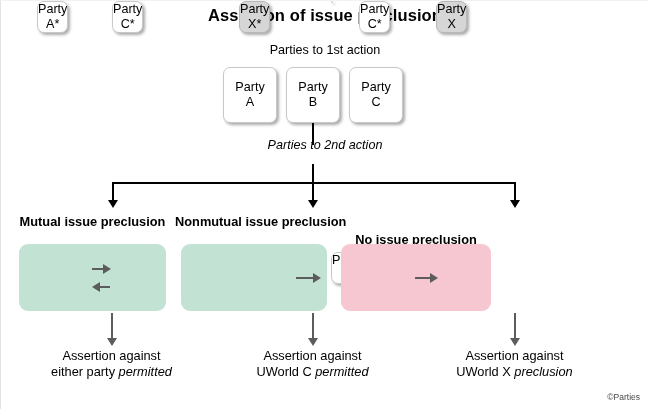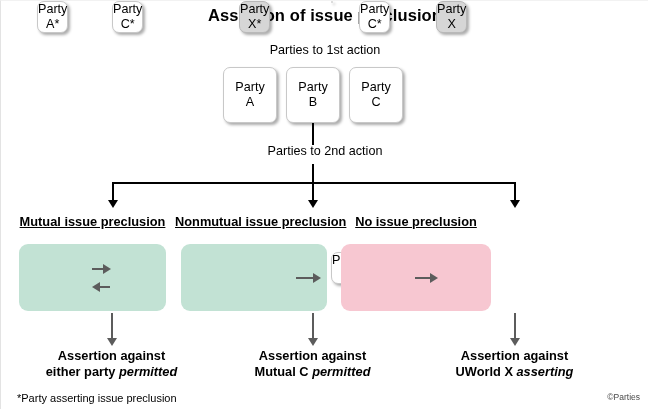--- a/index.html
+++ b/index.html
@@ -22,21 +22,21 @@
   .title {
     position: absolute; left: 0; top: 5px; width: 648px;
     text-align: center;
     font-size: 16.5px; font-weight: bold; letter-spacing: .1px;
   }
   .caption {
     position: absolute; width: 648px; left: 0; text-align: center;
     font-size: 12.6px;
   }
   .cap1 { top: 42px; }
-  .cap2 { top: 143px; }
+  .cap2 { top: 137px; font-style: italic; }
 
   
   .pbox {
     position: absolute;
     border-radius: 7px;
     background: #ffffff;
     border: 1px solid #c8c8c8;
     box-shadow: 2px 2px 3px rgba(0,0,0,.33);
     display: flex; align-items: center; justify-content: center;
     text-align: center;
@@ -55,21 +55,21 @@
     position: absolute; width: 0; height: 0;
     border-left: 5px solid transparent;
     border-right: 5px solid transparent;
     border-top: 8px solid #000;
   }
 
   
   .branch-head {
     position: absolute; top: 213px;
     font-size: 12.8px; font-weight: bold;
-    text-align: center; white-space: nowrap; text-decoration: underline;
+    text-align: center; white-space: nowrap;
   }
 
   
   .panel {
     position: absolute; top: 243px; height: 67px;
     border-radius: 9px;
   }
   .panel.green { background: #c2e2d4; }
   .panel.pink  { background: #f7c7d1; }
   #panel-1 { left: 18px;  width: 147px; }
@@ -94,21 +94,21 @@
   .garrow {
     position: absolute; width: 0; height: 0;
     border-left: 5px solid transparent;
     border-right: 5px solid transparent;
     border-top: 8px solid #5c5c5c;
   }
 
   
   .concl {
     position: absolute; top: 347px;
-    font-size: 12.8px; font-weight: bold; line-height: 16px;
+    font-size: 12.8px; font-weight: normal; line-height: 16px;
     text-align: center; white-space: nowrap;
   }
   .concl em { font-style: italic; }
 
   
   .footnote {
     position: absolute; left: 16px; top: 391px;
     font-size: 11px;
   }
   .copyright {
@@ -211,24 +211,24 @@
     </span>
   </div>
   <div class="harrow right" style="left:295px; top:272px; width:26px;">
     <div class="shaft" style="left:0; width:18px;"></div>
     <div class="head" style="left:17px;"></div>
   </div>
   <div class="gline" style="left:311px; top:312px; height:26px;"></div>
   <div class="garrow" style="left:307px; top:337px;"></div>
   <div class="concl" style="left:219px; width:185px;">
     <span>Assertion against</span><br>
-    <span>Mutual C </span><em>permitted</em>
-  </div>
-
-  <div class="branch-head" style="left:340px; width:150px;">No issue preclusion</div>
+    <span>UWorld C </span><em>permitted</em>
+  </div>
+
+  <div class="branch-head" style="left:340px; width:150px;margin-top:18px;">No issue preclusion</div>
   <div class="panel pink" id="panel-3"></div>
 
   <div class="pbox" style="left:358px;">
     <span>
       <span>Party</span><br>
       <span>C*</span>
     </span>
   </div>
   <div class="pbox gray" style="left:435px;">
     <span>
@@ -237,19 +237,18 @@
     </span>
   </div>
   <div class="harrow right" style="left:414px; top:272px; width:24px;">
     <div class="shaft" style="left:0; width:16px;"></div>
     <div class="head" style="left:15px;"></div>
   </div>
   <div class="gline" style="left:513px; top:312px; height:26px;"></div>
   <div class="garrow" style="left:509px; top:337px;"></div>
   <div class="concl" style="left:421px; width:185px;">
     <span>Assertion against</span><br>
-    <span>UWorld X </span><em>asserting</em>
-  </div>
-
-  <div class="footnote">*Party asserting issue preclusion</div>
+    <span>UWorld X </span><em>preclusion</em>
+  </div>
+
   <div class="copyright">©Parties</div>
 
 </div>
 
 </body></html>

